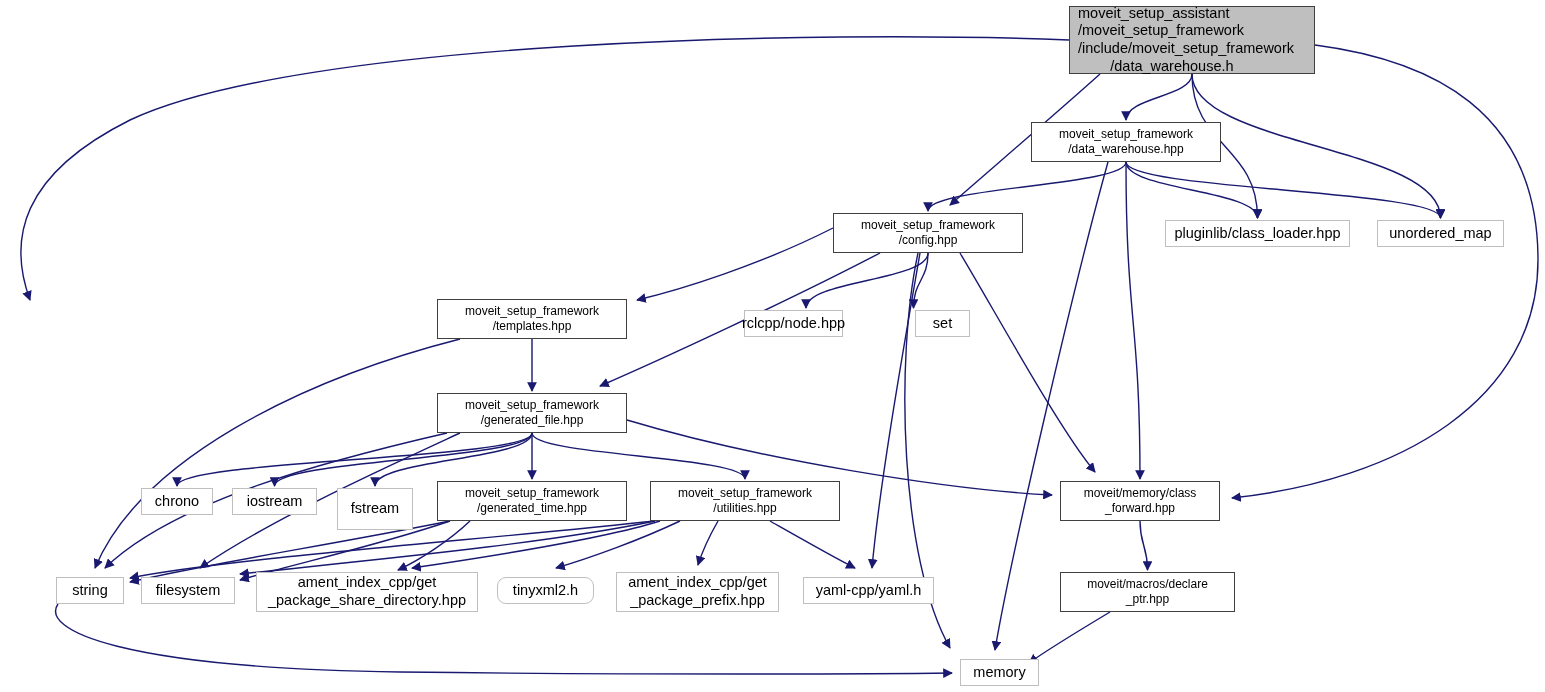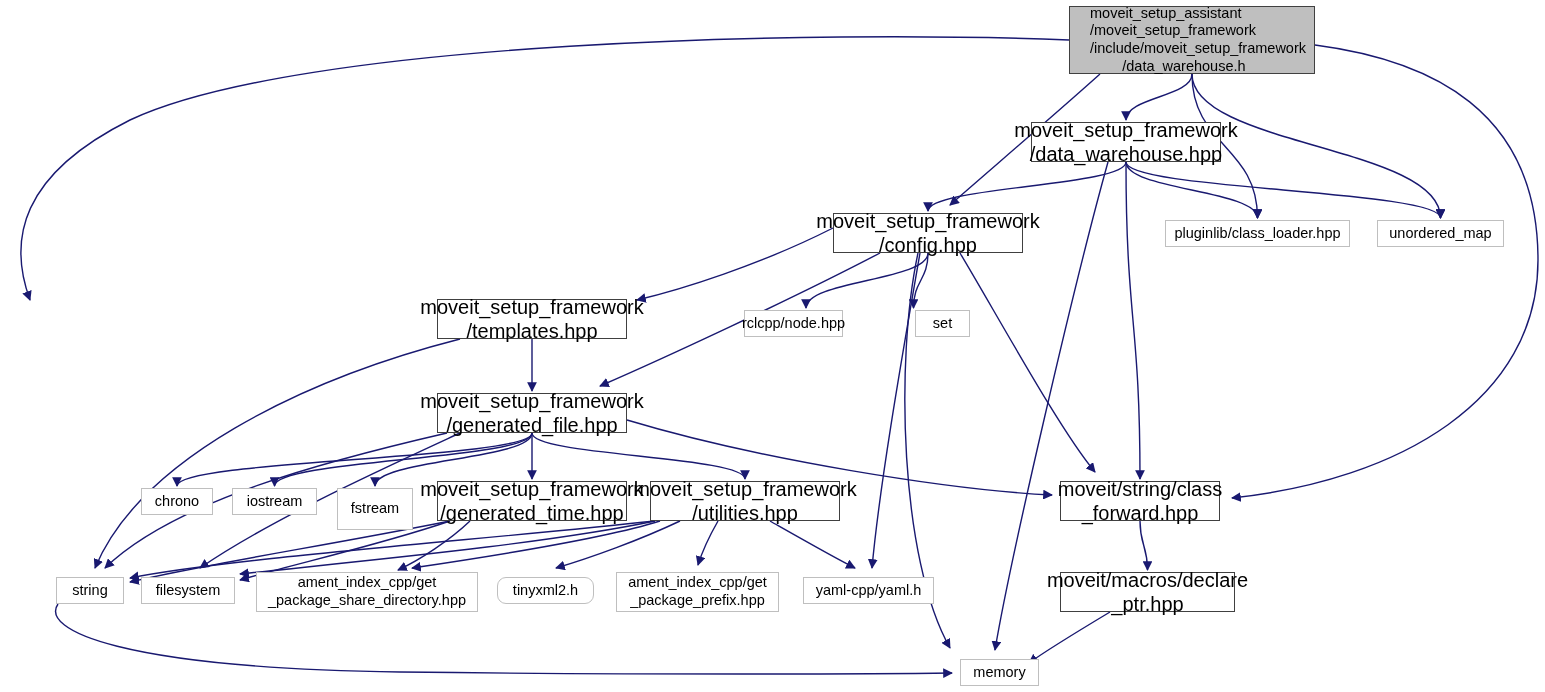--- a/index.html
+++ b/index.html
@@ -37,29 +37,29 @@
     z-index: 5;
   }
   .node-sys {
     background: #ffffff;
     border: 1px solid #bfbfbf;
     font-size: 14.5px;
   }
   .node-local {
     background: #ffffff;
     border: 1.6px solid #404040;
-    font-size: 20px;
+    font-size: 12px;
   }
   .node-root {
     background: #bfbfbf;
     border: 1.6px solid #404040;
     font-size: 14.5px;
     text-align: left;
     justify-content: flex-start;
-    padding-left: 20px;
+    padding-left: 8px;
   }
 </style>
 </head>
 <body>
 
 <div id="graph-root">
   <svg id="edge-layer" viewBox="0 0 1545 692" xmlns="http://www.w3.org/2000/svg">
     <defs>
       <marker id="arrow" viewBox="0 0 10 10" refX="9" refY="5" markerWidth="7" markerHeight="7" orient="auto-start-reverse">
         <path d="M 0 0 L 10 5 L 0 10 z" fill="#191970"></path>
@@ -125,21 +125,21 @@
 /templates.hpp</div>
       <div class="node node-local" style="left: 437px; top: 393px; width: 190px; height: 40px;">moveit_setup_framework
 /generated_file.hpp</div>
       <div class="node node-sys" style="left: 141px; top: 488px; width: 72px; height: 27px;">chrono</div>
       <div class="node node-sys" style="left: 232px; top: 488px; width: 85px; height: 27px;">iostream</div>
       <div class="node node-sys" style="left: 337px; top: 488px; width: 76px; height: 42px;">fstream</div>
       <div class="node node-local" style="left: 437px; top: 481px; width: 190px; height: 40px;">moveit_setup_framework
 /generated_time.hpp</div>
       <div class="node node-local" style="left: 650px; top: 481px; width: 190px; height: 40px;">moveit_setup_framework
 /utilities.hpp</div>
-      <div class="node node-local" style="left: 1060px; top: 481px; width: 160px; height: 40px;">moveit/string/class
+      <div class="node node-local" style="left: 1060px; top: 481px; width: 160px; height: 40px;">moveit/memory/class
 _forward.hpp</div>
       <div class="node node-sys" style="left: 56px; top: 577px; width: 68px; height: 27px;">string</div>
       <div class="node node-sys" style="left: 141px; top: 577px; width: 94px; height: 27px;">filesystem</div>
       <div class="node node-sys" style="left: 256px; top: 572px; width: 222px; height: 40px;">ament_index_cpp/get
 _package_share_directory.hpp</div>
       <div class="node node-sys" style="left: 497px; top: 577px; width: 97px; height: 27px; border-radius: 9px;">tinyxml2.h</div>
       <div class="node node-sys" style="left: 616px; top: 572px; width: 163px; height: 40px;">ament_index_cpp/get
 _package_prefix.hpp</div>
       <div class="node node-sys" style="left: 803px; top: 577px; width: 131px; height: 27px;">yaml-cpp/yaml.h</div>
       <div class="node node-local" style="left: 1060px; top: 572px; width: 175px; height: 40px;">moveit/macros/declare

